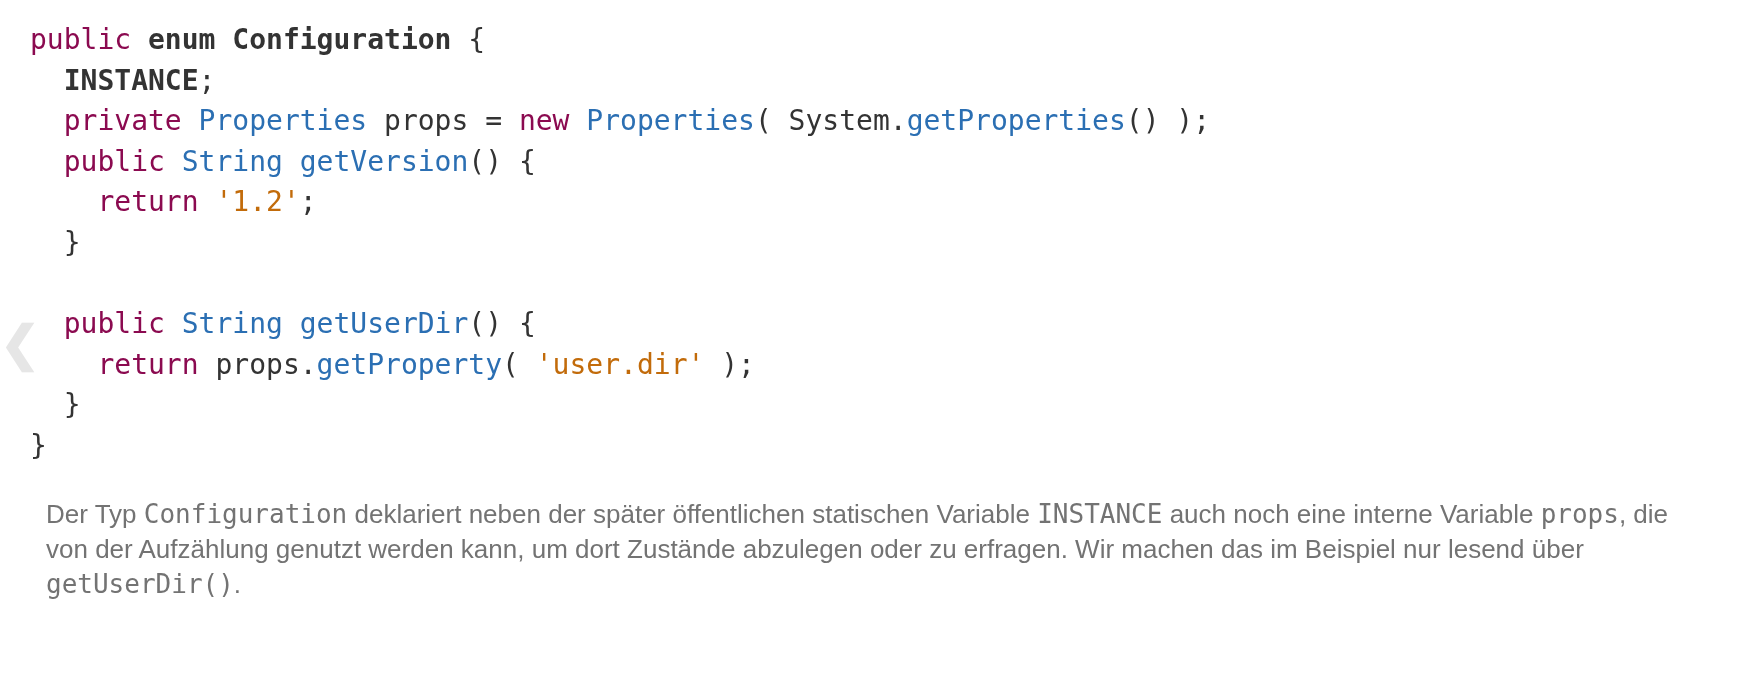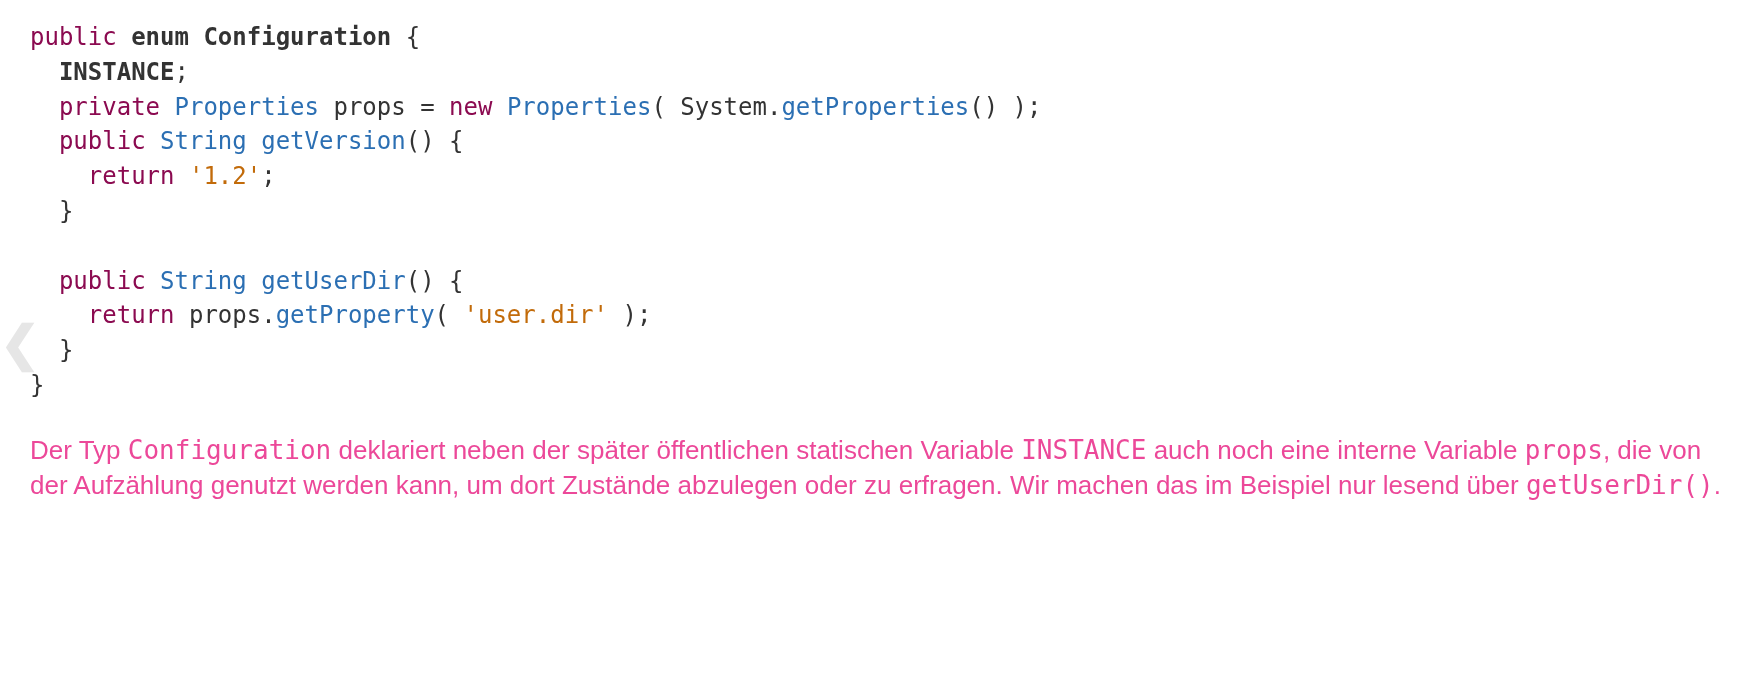--- a/index.html
+++ b/index.html
@@ -7,39 +7,39 @@
     padding: 20px 30px;
     font-family: "Segoe UI", Arial, sans-serif;
     font-size: 24px;
     color: #333;
     background: #fff;
     width: 1761px;
     box-sizing: border-box;
   }
   pre.code {
     font-family: "Consolas", "Menlo", monospace;
-    font-size: 24px;
+    font-size: 28px;
     line-height: 1.45;
     margin: 0 0 30px 0;
     white-space: pre;
     color: #333;
   }
   .kw-vis { color: #8b0a50; } 
   .kw-type { color: #333; font-weight: bold; } 
   .kw-new { color: #8b0a50; }
   .type { color: #2b6fb3; } 
   .member { color: #2b6fb3; } 
   .str { color: #c26b0a; } 
   .bold { font-weight: bold; }
   p.text {
     font-family: "Segoe UI", Arial, sans-serif;
     font-size: 26px;
     line-height: 1.35;
-    color: #ec4899;
-    margin: 0;
+    color: #737373;
+    margin: 16px;
     max-width: 1700px;
   }
   p.text .mono {
     font-family: "Consolas", "Menlo", monospace;
   }
   .chev {
     position: absolute;
     left: 0px;
     top: 315px;
     color: #e6e6e6;

